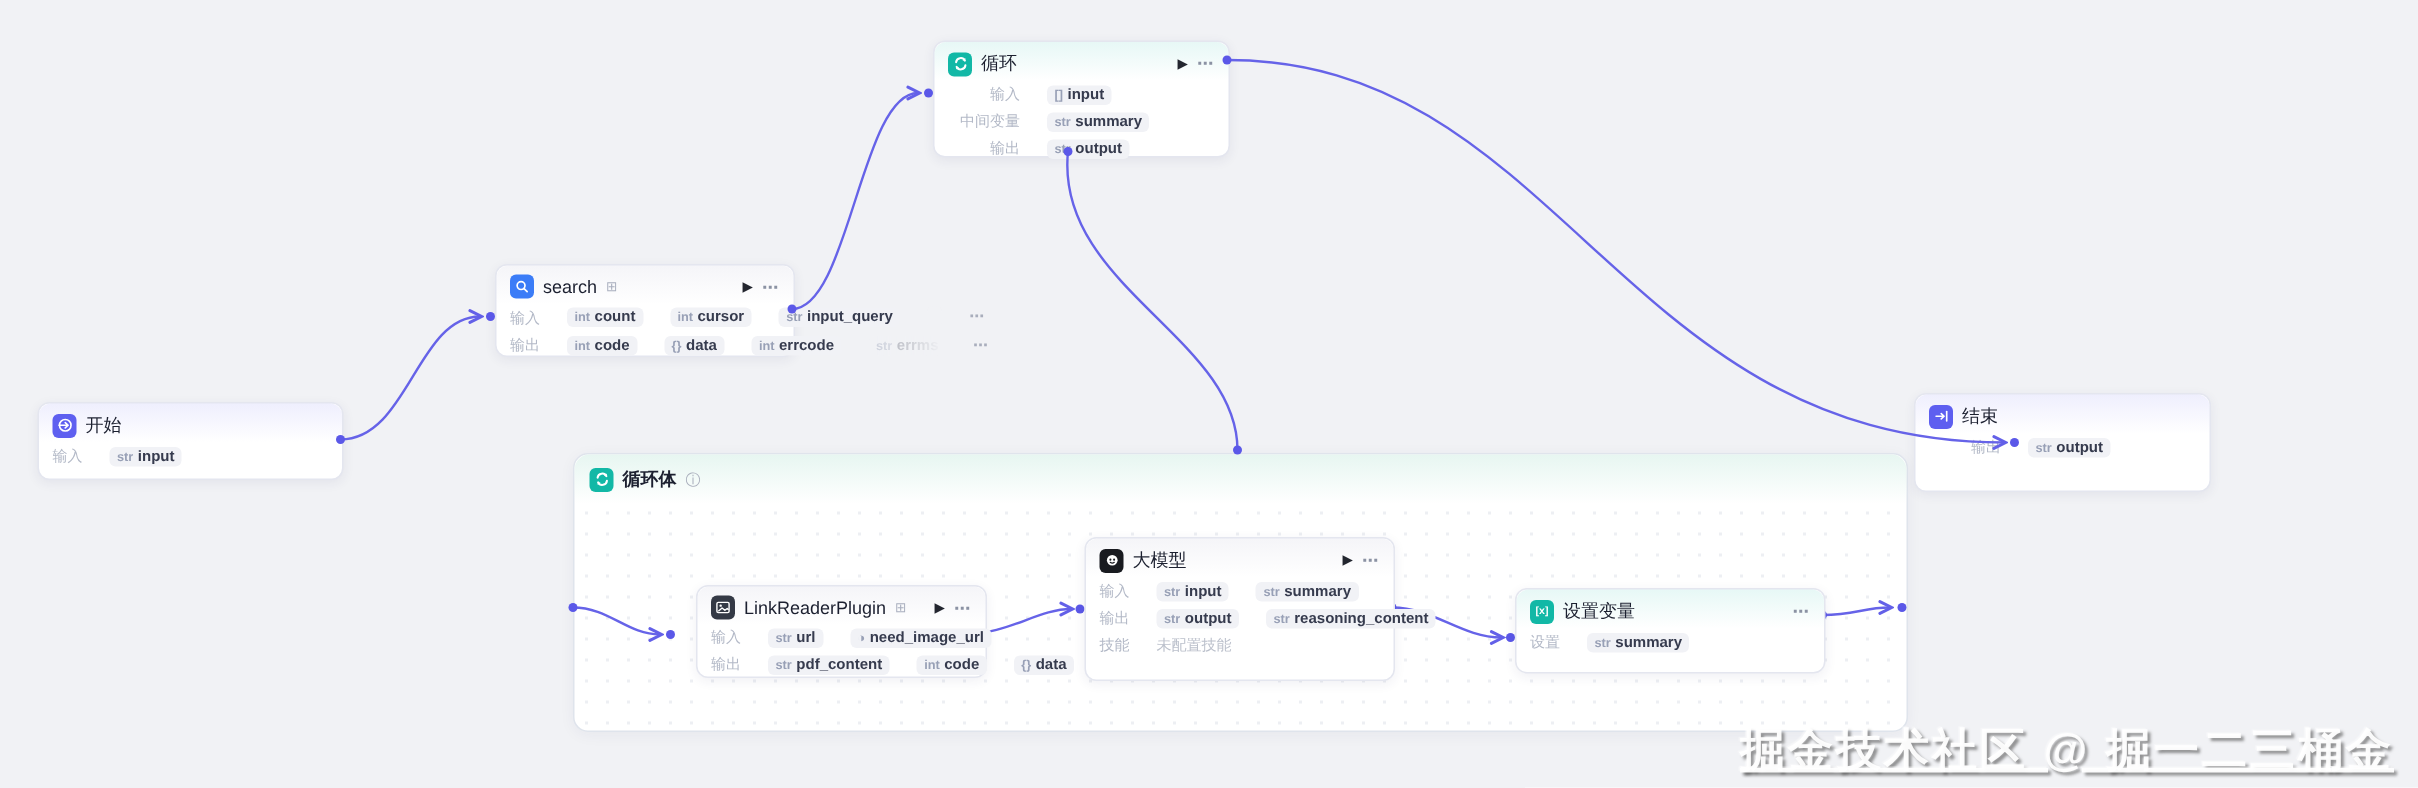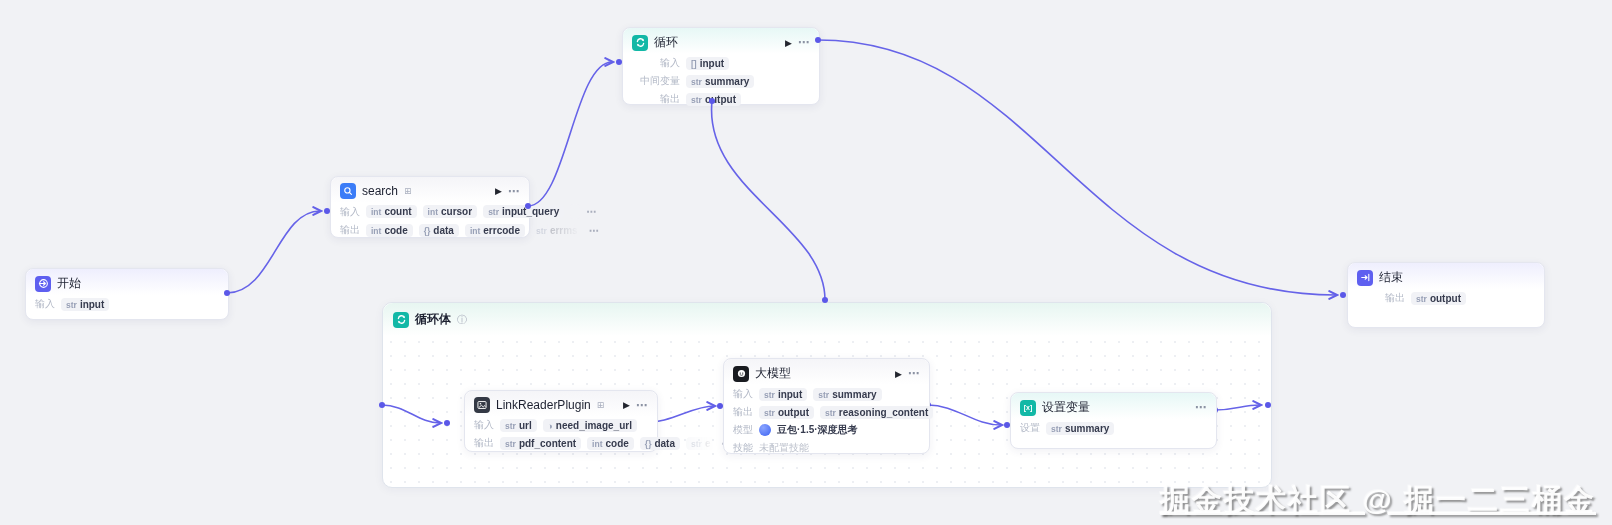--- a/index.html
+++ b/index.html
@@ -25,21 +25,21 @@
   .ic-purple{background:#5e5ff0;}
   .ic-teal{background:#12b8a6;}
   .ic-dark{background:#191b20;}
   .ic-slate{background:#343945;}
   .ic-blue{background:#3b7cf7;}
   .ntitle{font-size:12px;font-weight:400;color:#1c2030;white-space:nowrap;}
   .badge{font-size:9px;color:#aab0bf;}
   .spacer{flex:1;}
   .play{font-size:9px;color:#23262f;cursor:pointer;}
   .more{font-size:11px;color:#8b92a3;font-weight:700;letter-spacing:1px;cursor:pointer;}
-  .row{display:flex;align-items:center;gap:6px;padding:2px 9px;position:relative;}
+  .row{display:flex;align-items:center;gap:18px;padding:2px 9px;position:relative;}
   .rlabel{color:#b3b9c7;font-size:10px;flex:none;white-space:nowrap;}
   .tag{background:#f1f2f6;border-radius:4px;padding:1px 5px;display:inline-flex;gap:3px;align-items:baseline;
        font-size:10px;white-space:nowrap;}
   .tag .ty{font-style:normal;font-size:8.5px;color:#98a0b6;font-weight:600;}
   .tag b{font-weight:600;color:#363b4e;}
   .tag.ghost{width:16px;height:13px;opacity:.45;}
   .faded{opacity:.38;-webkit-mask-image:linear-gradient(90deg,#000 10%,transparent 95%);
          mask-image:linear-gradient(90deg,#000 10%,transparent 95%);}
   .rowmore{margin-left:auto;font-size:10px;color:#a9aebc;font-weight:700;cursor:pointer;}
   .plain{font-size:10px;color:#363b4e;font-weight:600;white-space:nowrap;}
@@ -59,21 +59,21 @@
   .gtitle{font-size:12px;font-weight:700;color:#1c2030;}
   .info{font-size:10px;color:#a9aebc;}
 
   
   .n-start{left:25px;top:268px;width:202px;height:50px;}
   .n-search{left:330px;top:176px;width:198px;height:60px;}
   .n-loop{left:622px;top:27px;width:196px;height:76px;}
   .n-linkreader{left:464px;top:390px;width:192px;height:60px;z-index:6;}
   .n-llm{left:723px;top:358px;width:205px;height:94px;z-index:6;}
   .n-setvar{left:1010px;top:392px;width:205px;height:55px;z-index:6;}
-  .n-end{left:1347px;top:262px;width:196px;height:64px;}
+  .n-end{left:1276px;top:262px;width:196px;height:64px;}
 
   
   .watermark{position:absolute;right:16px;bottom:4px;z-index:9;font-size:30px;font-weight:700;
      letter-spacing:2px;color:rgba(255,255,255,.95);
      text-shadow:2px 2px 2px rgba(80,80,80,.6),-1px -1px 1px rgba(255,255,255,.5);text-decoration:underline;}
 </style>
 </head>
 <body>
 
 <div class="canvas">
@@ -311,25 +311,20 @@
       <span class="tag">
           <i class="ty">str</i>
           <b>output</b>
         </span>
       <span class="tag">
           <i class="ty">str</i>
           <b>reasoning_content</b>
         </span>
     </div>
     <div class="row">
-      <span class="rlabel">模型</span>
-      <span class="model-ic"></span>
-      <span class="plain">豆包·1.5·深度思考</span>
-    </div>
-    <div class="row">
       <span class="rlabel">技能</span>
       <span class="muted">未配置技能</span>
     </div>
   </div>
 
   <div class="node tint-teal n-setvar">
     <div class="nhead">
       <span class="nicon ic-teal" style="font-size:7px;">[x]</span>
       <span class="ntitle">设置变量</span>
       <span class="spacer"></span>

